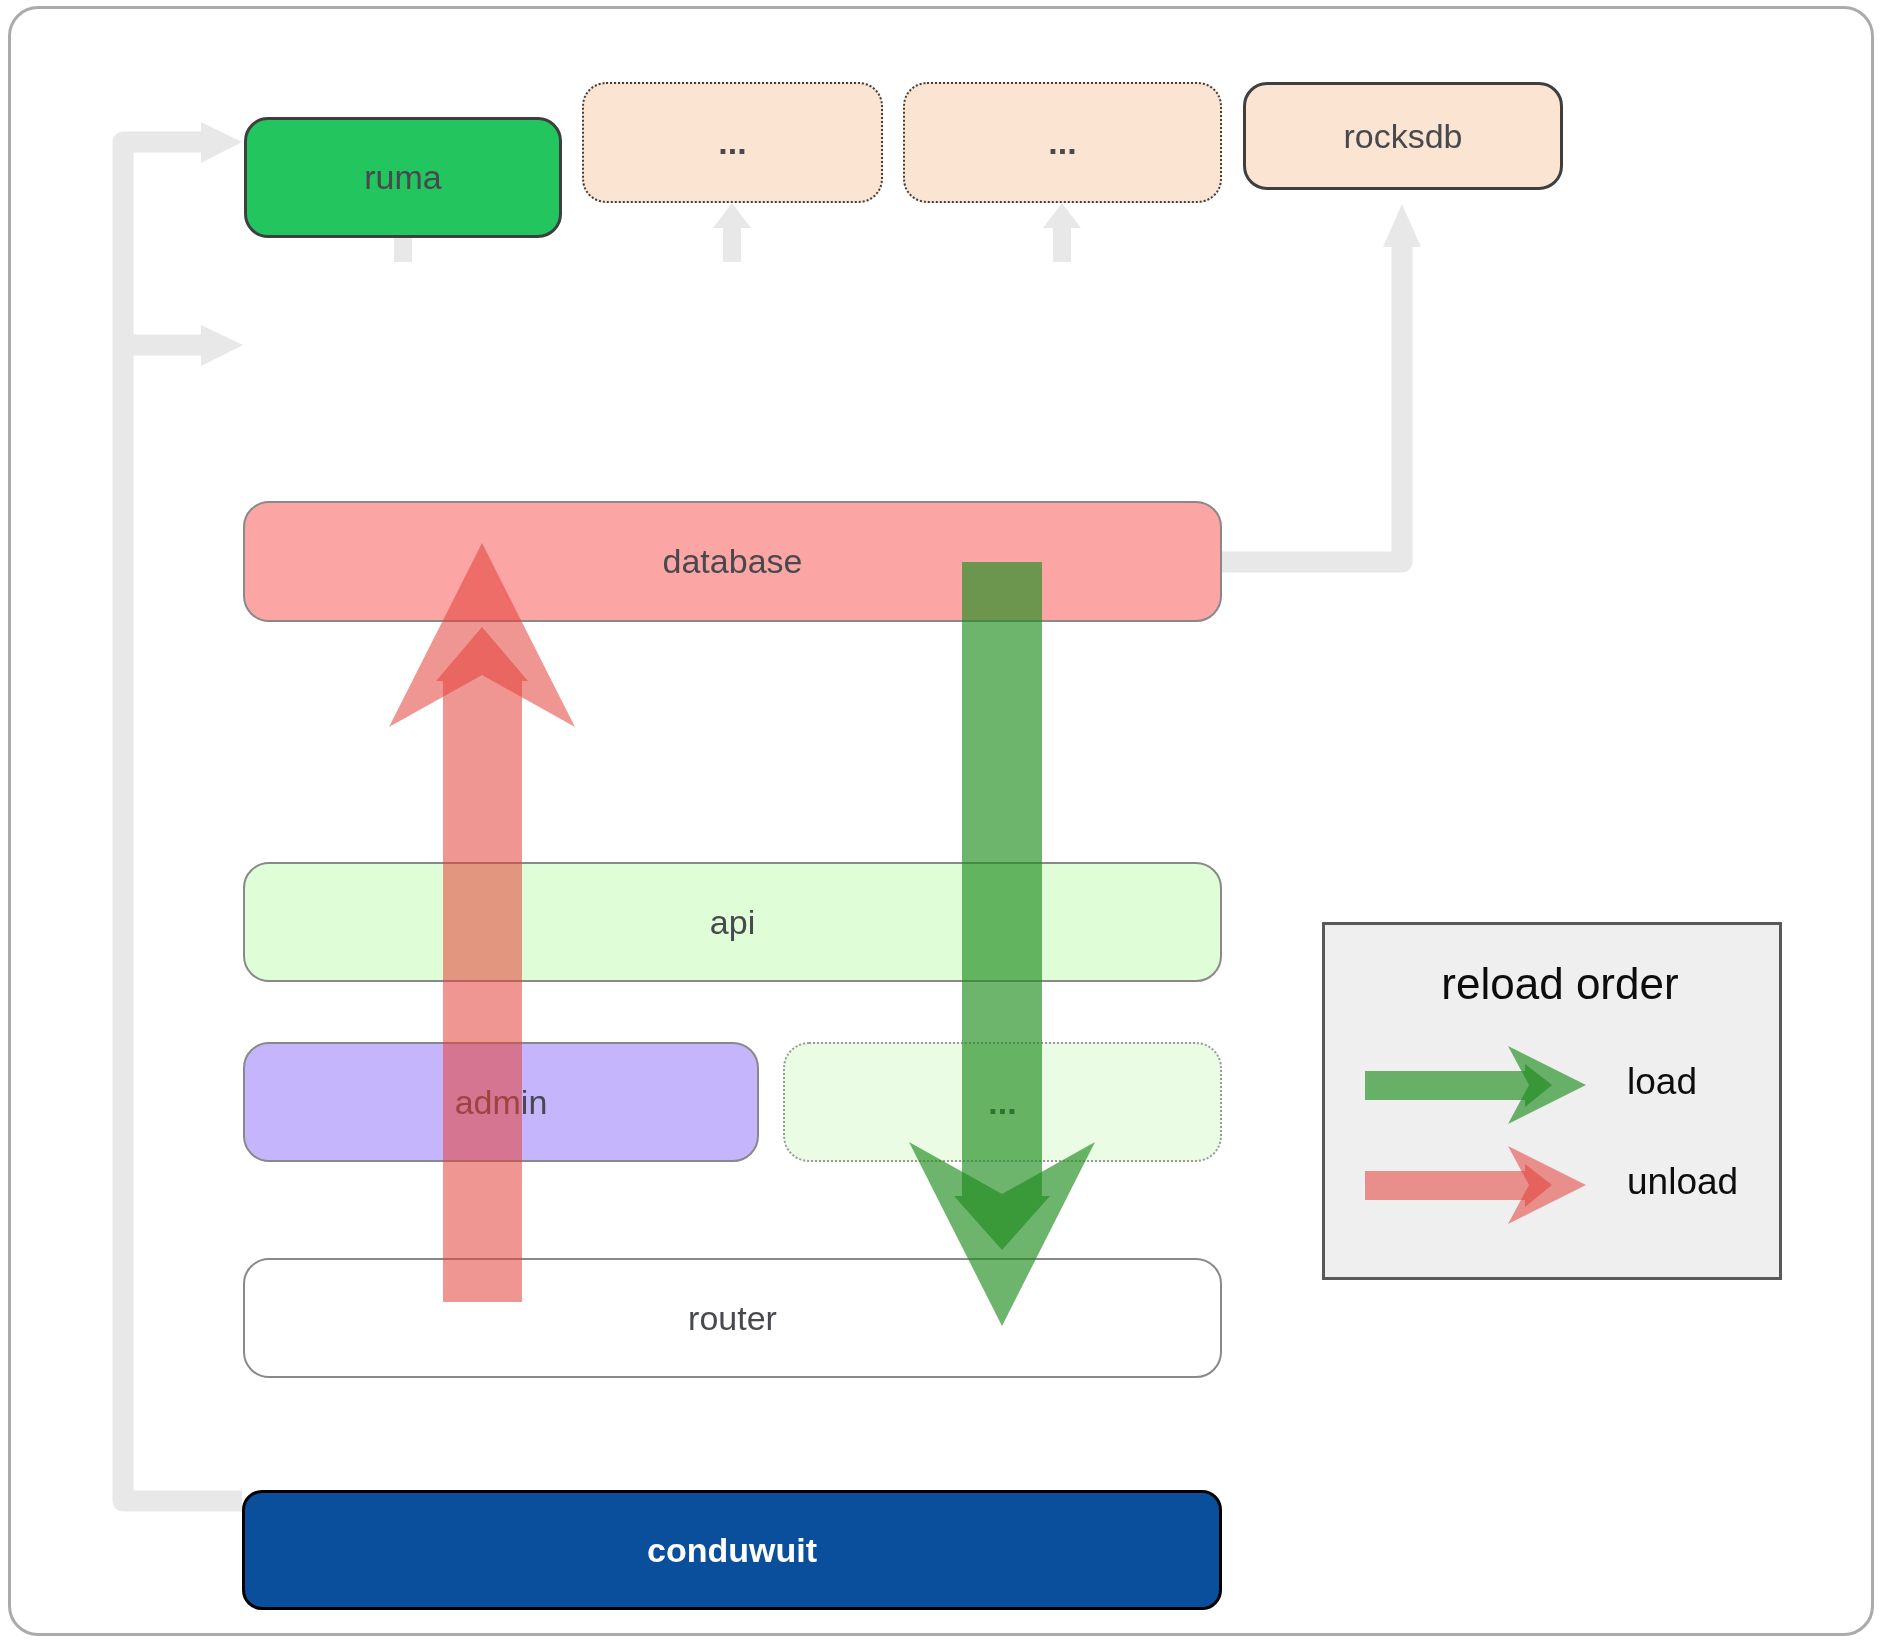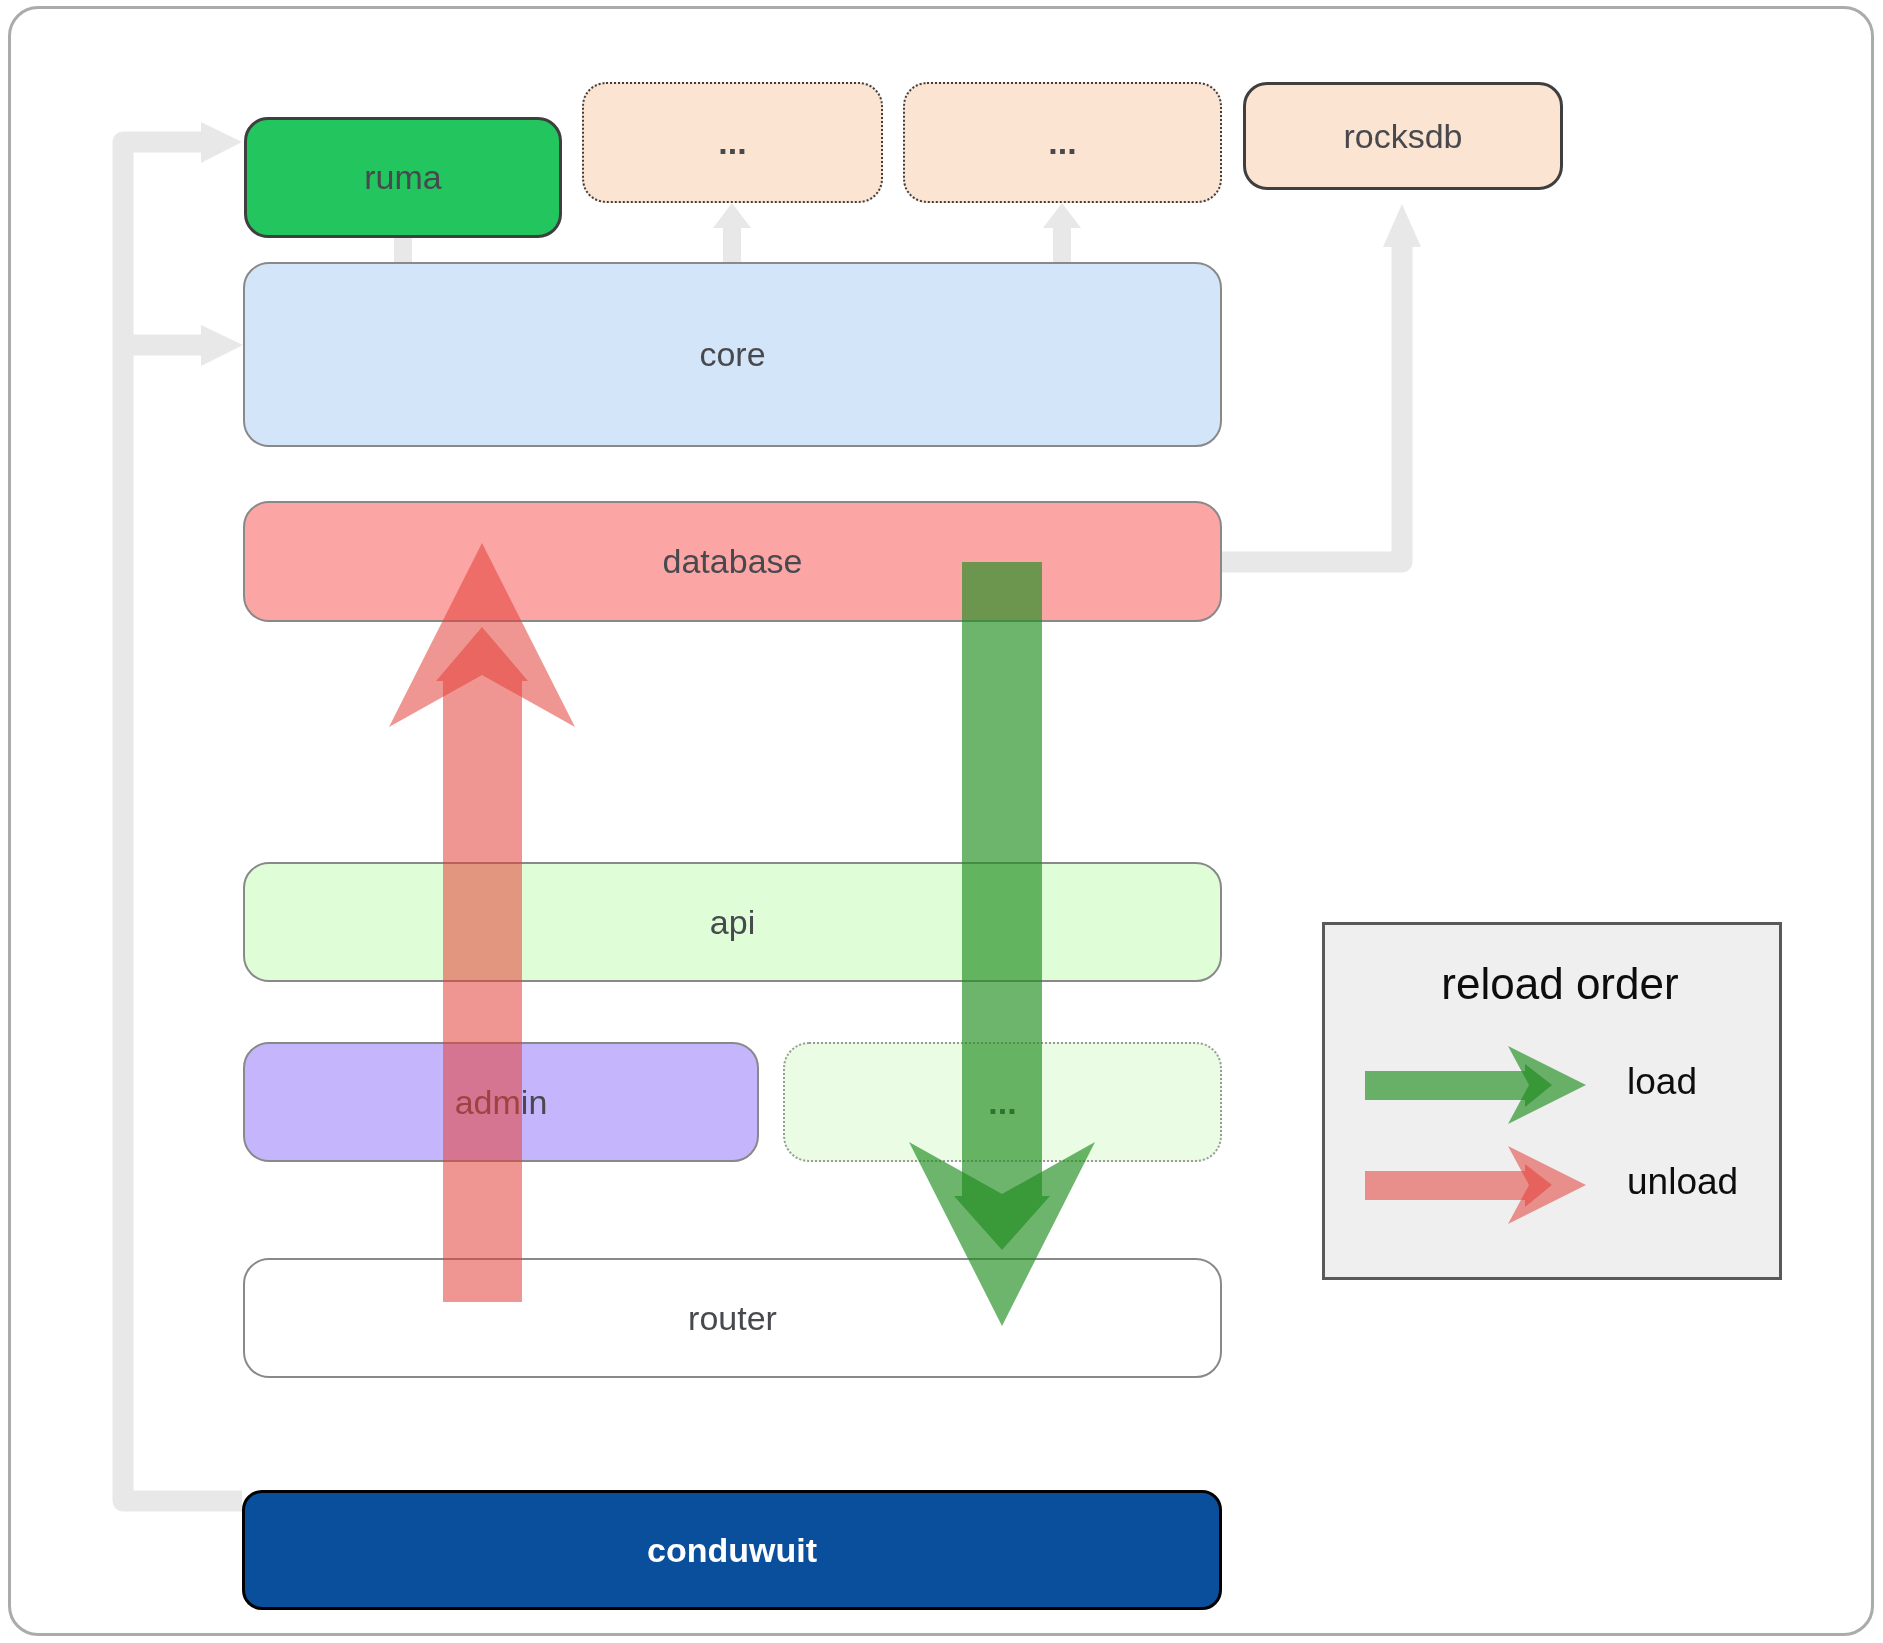--- a/index.html
+++ b/index.html
@@ -103,23 +103,20 @@
   </div>
   <div class="box b-e1">
     <span class="lbl">...</span>
   </div>
   <div class="box b-e2">
     <span class="lbl">...</span>
   </div>
   <div class="box b-rocksdb">
     <span class="lbl">rocksdb</span>
   </div>
-  <div class="box b-core">
-    <span class="lbl">core</span>
-  </div>
   <div class="box b-database">
     <span class="lbl">database</span>
   </div>
   <div class="box b-api">
     <span class="lbl">api</span>
   </div>
   <div class="box b-admin">
     <span class="lbl">admin</span>
   </div>
   <div class="box b-e3">

